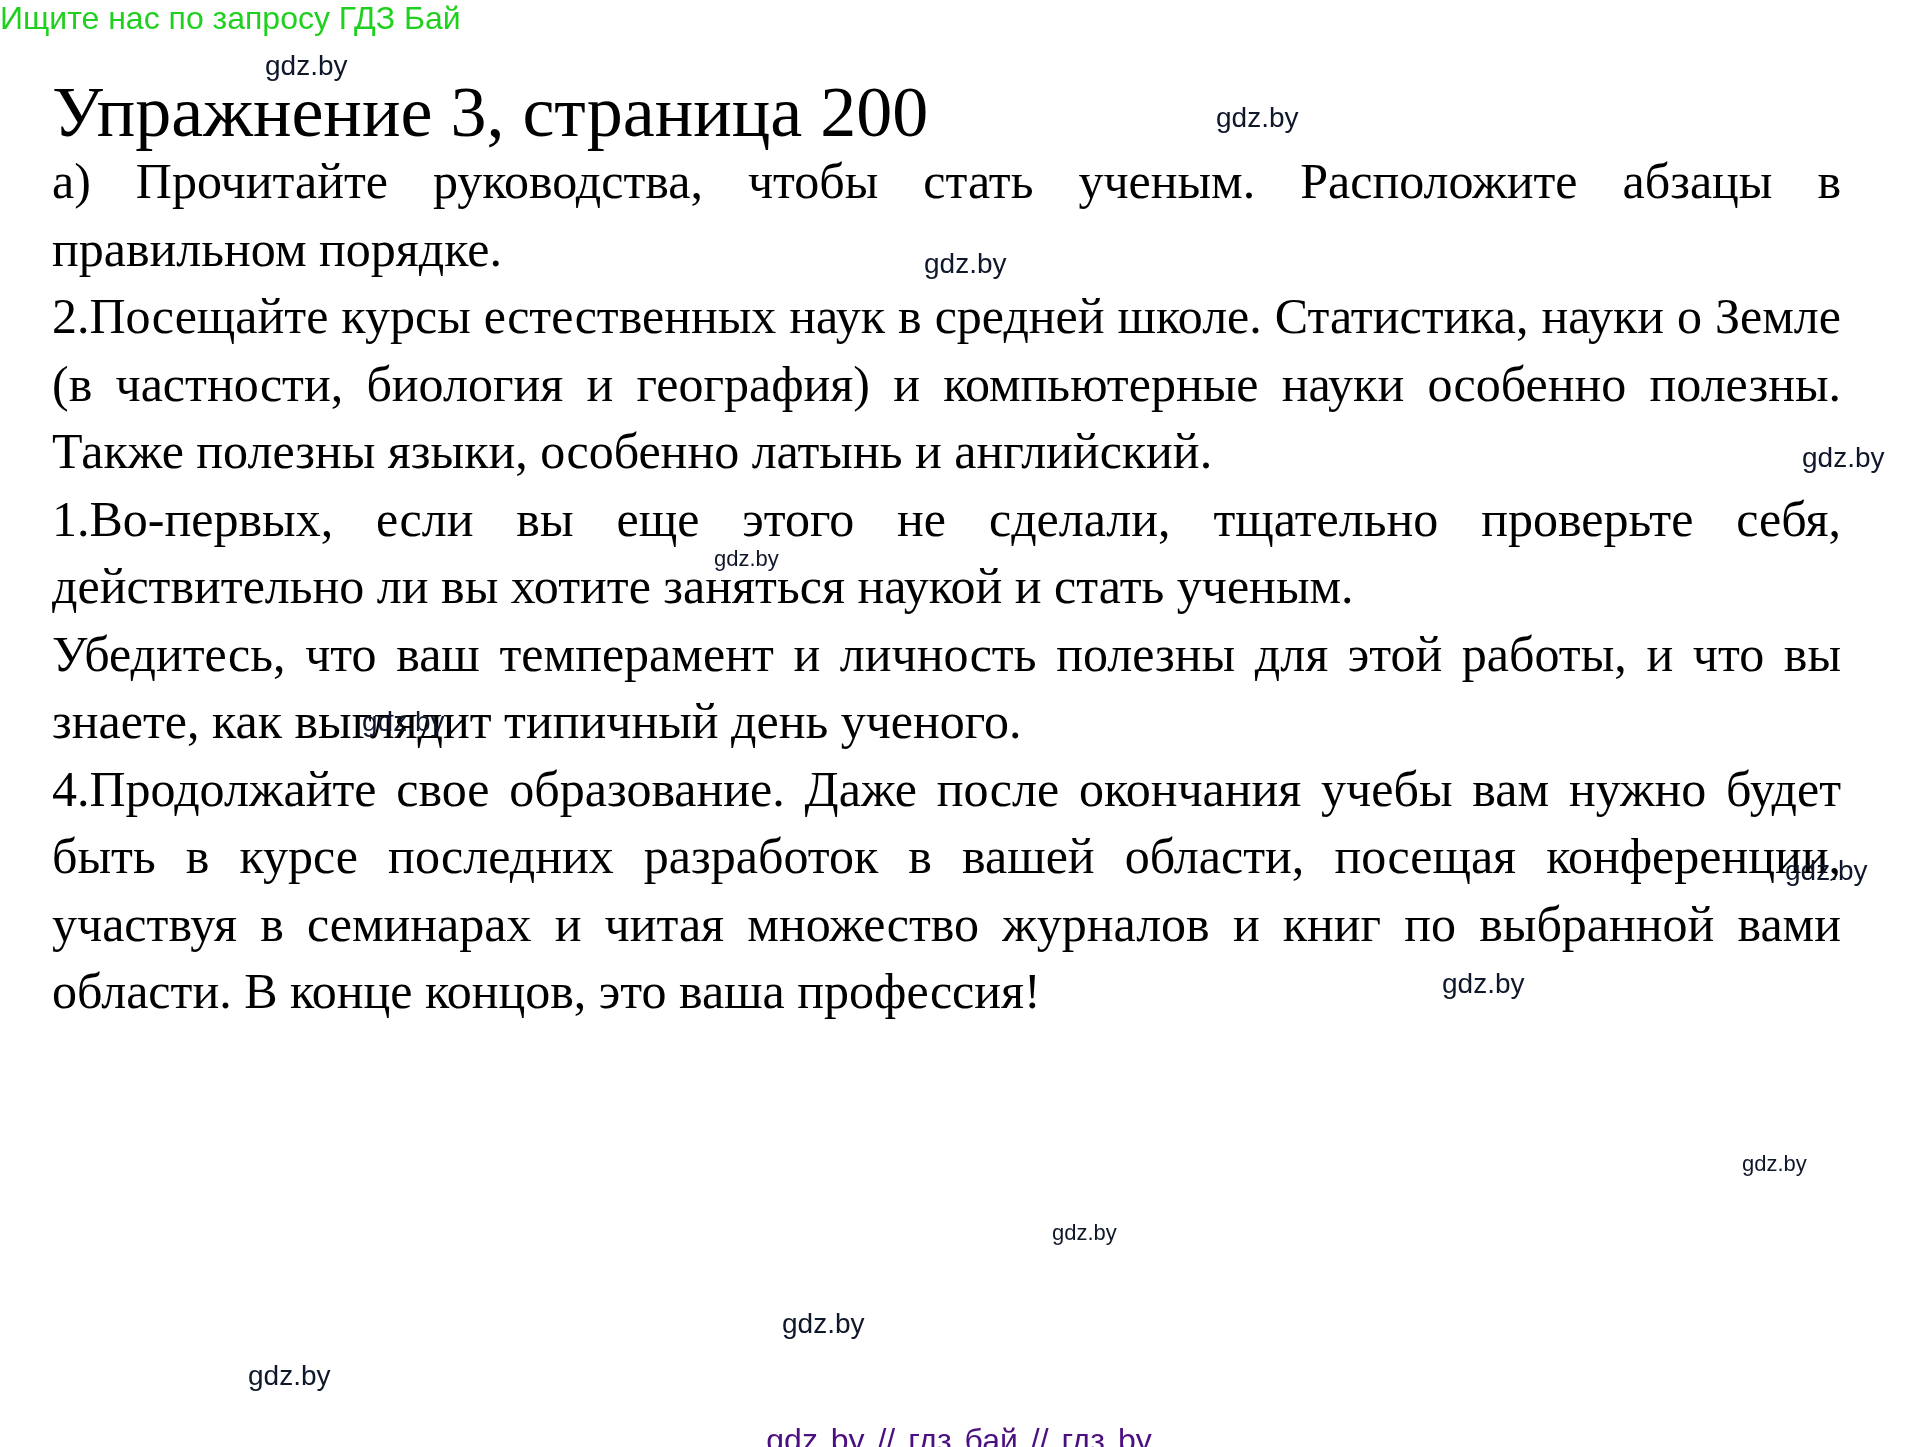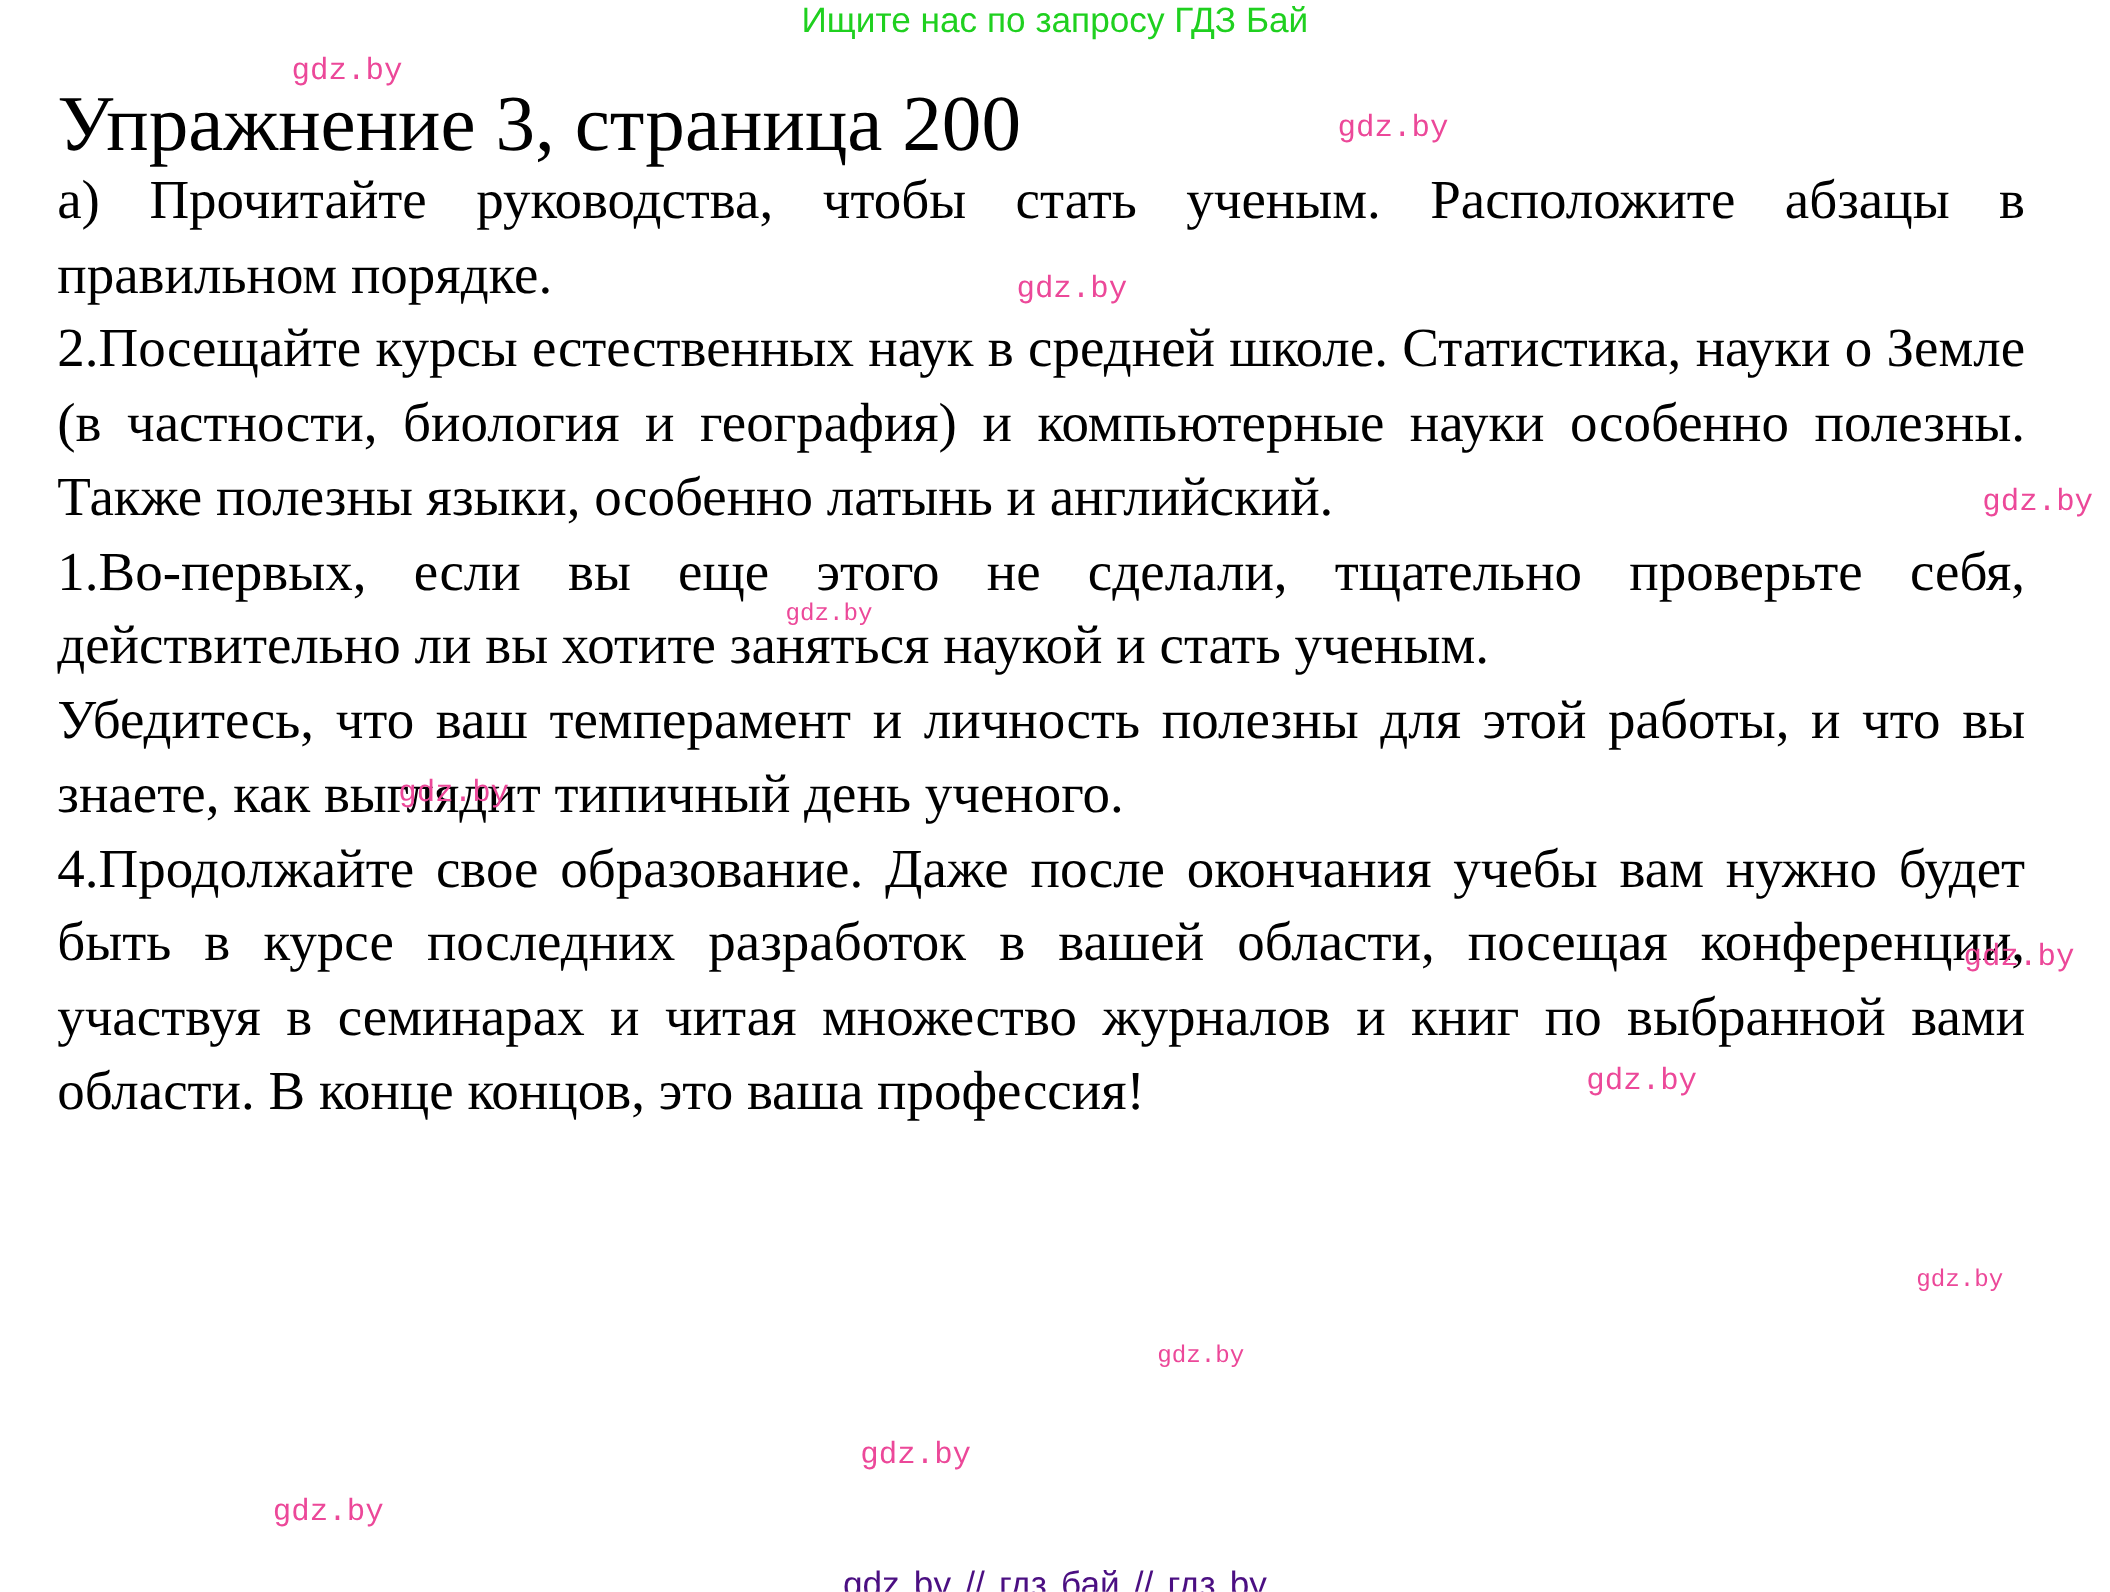--- a/index.html
+++ b/index.html
@@ -1,25 +1,25 @@
 <!DOCTYPE html>
 <html><head>
 <meta charset="utf-8">
 <style>
   html, body { margin: 0; padding: 0; background: #ffffff; }
   body { width: 1918px; height: 1447px; position: relative; overflow: hidden; }
-  .promo { position: absolute; top: 0; left: 0; width: 1918px; text-align: center;
+  .promo { position: absolute; top: 0; left: 0; width: 1918px; 
     font-family: "Liberation Sans", sans-serif; font-size: 32px; color: #1fd01f; line-height: 36px; }
   .title { position: absolute; left: 52px; top: 80px; font-family: "Liberation Serif", serif;
     font-weight: normal; font-size: 72px; line-height: 64px; color: #000; letter-spacing: 0px; }
   .body-text { position: absolute; left: 52px; top: 148px; width: 1789px;
     font-family: "Liberation Serif", serif; font-size: 50px; line-height: 67.5px; color: #000; }
   .para { margin: 0; text-align: justify; font-family: Liberation Serif, serif; }
   .para.last-left { text-align-last: left; }
-  .wm { position: absolute; font-family: Liberation Mono, monospace; color: #ec4899; line-height: 1; }
+  .wm { position: absolute; font-family: Liberation Sans, sans-serif; color: #0f172a; line-height: 1; }
   .wm.big { font-size: 28px; }
   .wm.small { font-size: 22px; }
   .footer { position: absolute; left: 0; width: 1918px; top: 1422px; text-align: center;
     font-family: "Liberation Sans", sans-serif; font-size: 32px; color: #4b0f82; line-height: 36px; word-spacing: 4px; }
 </style>
 </head>
 <body>
 
 <div class="promo">Ищите нас по запросу ГДЗ Бай</div>
 

